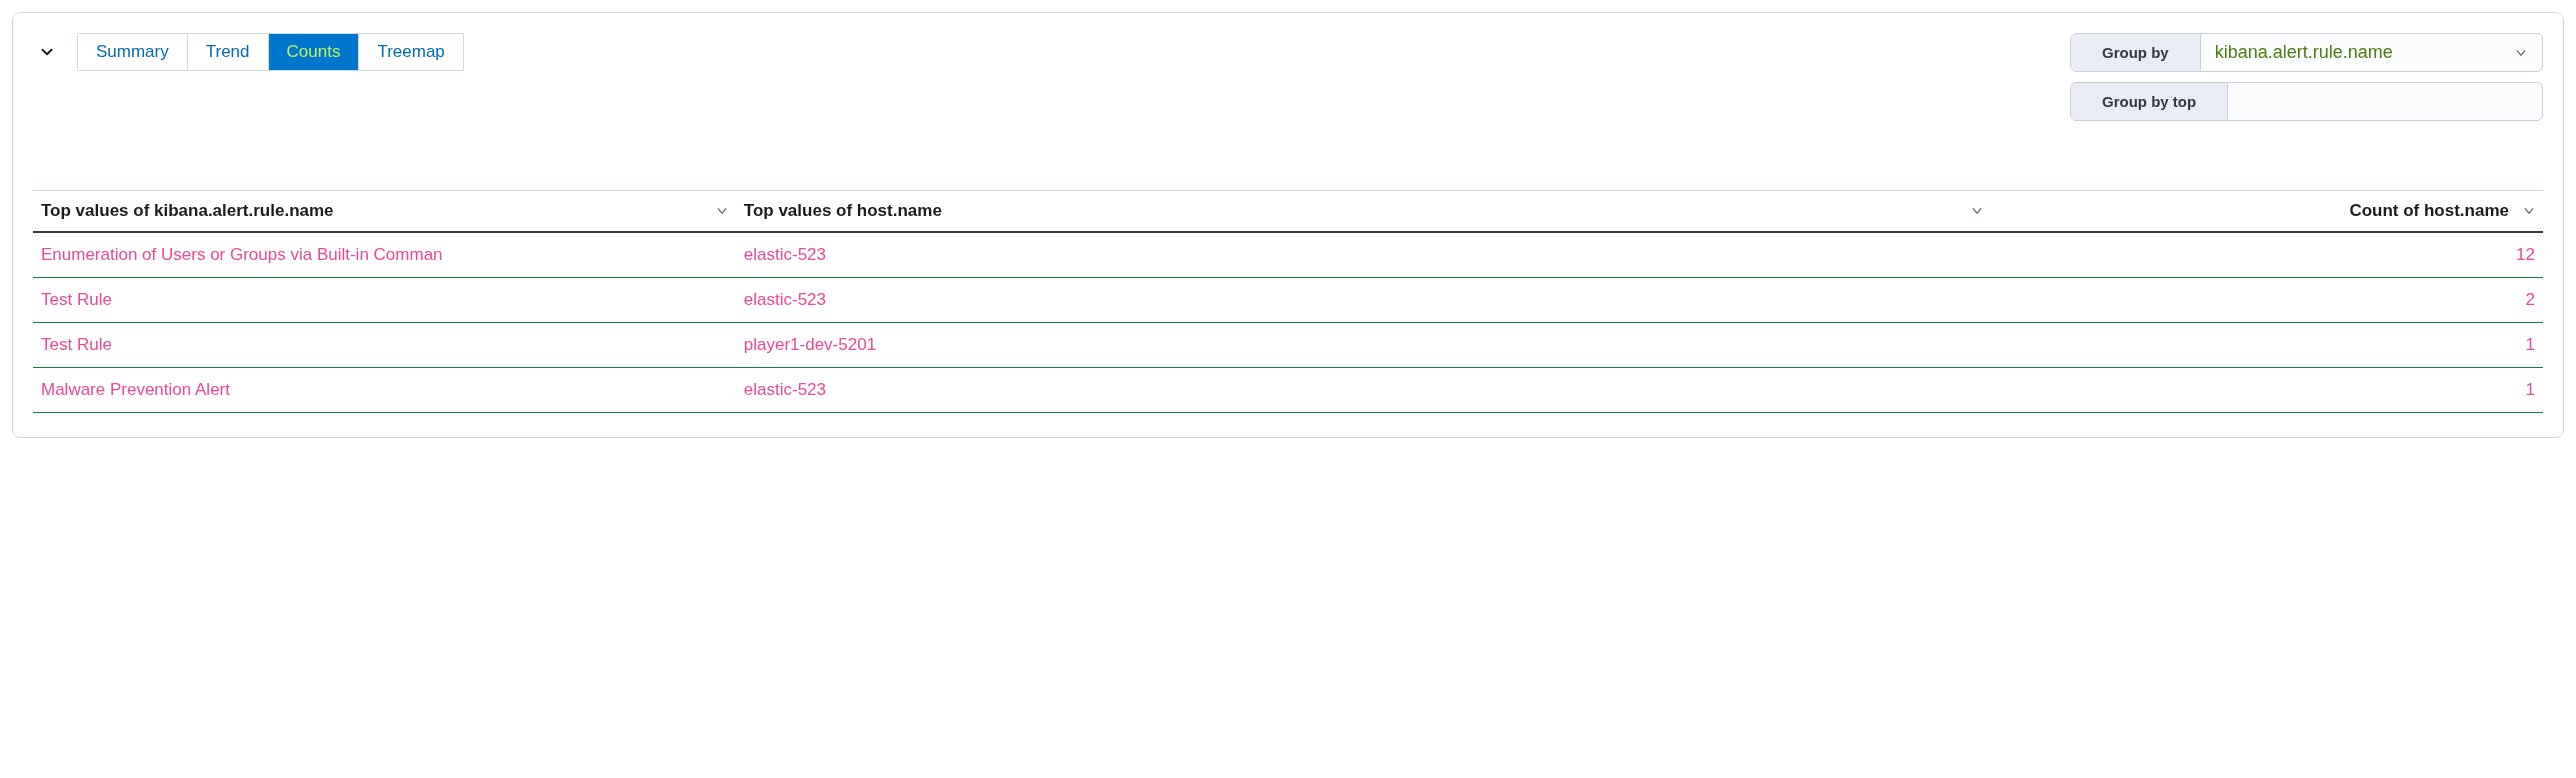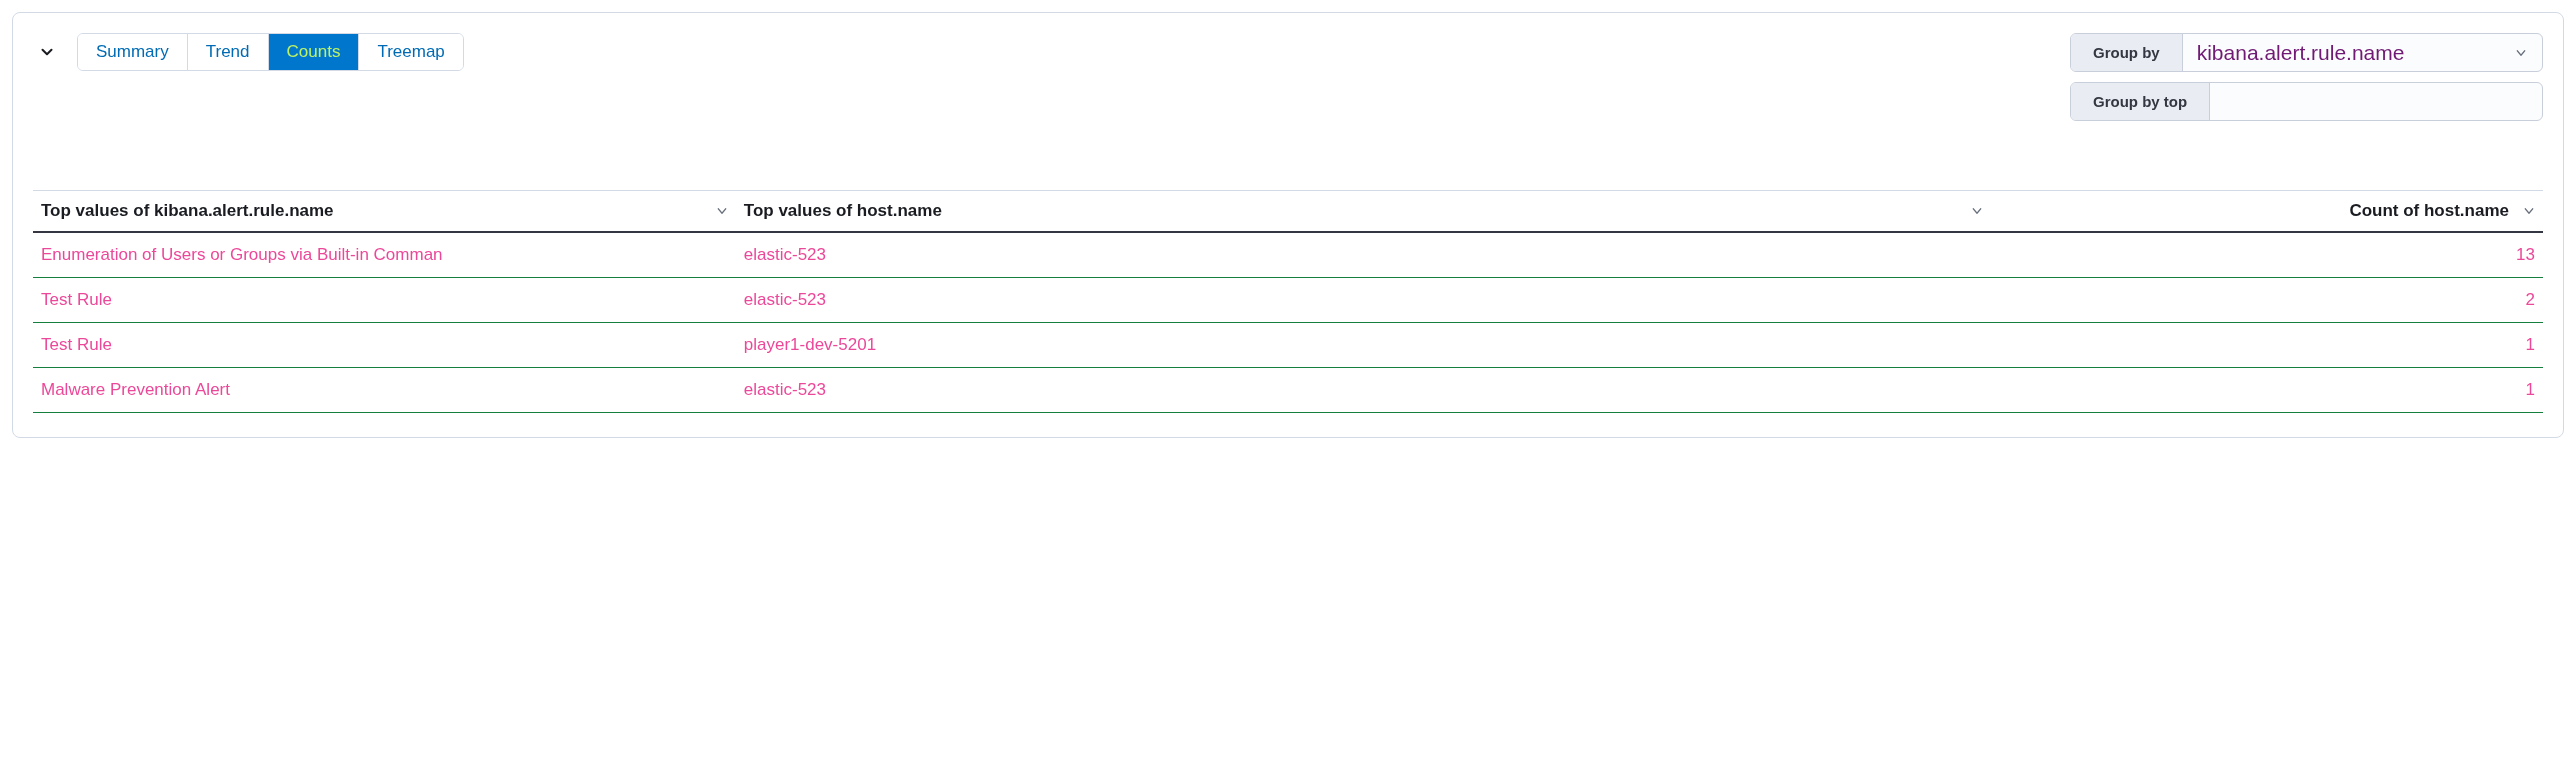--- a/index.html
+++ b/index.html
@@ -36,21 +36,21 @@
       height: 28px;
       display: flex;
       align-items: center;
       justify-content: center;
       cursor: pointer;
       color: #1a1c21;
     }
     .tabs {
       display: flex;
       border: 1px solid #d3dae6;
-      border-radius: 6px;
+      border-radius: 1px;
       overflow: hidden;
     }
     .tab {
       padding: 8px 18px;
       font-size: 17px;
       font-weight: 500;
       color: #006bb4;
       background: #fff;
       cursor: pointer;
       border-right: 1px solid #d3dae6;
@@ -72,38 +72,38 @@
       display: flex;
       border: 1px solid #c9cfda;
       border-radius: 6px;
       overflow: hidden;
       background: #fbfcfd;
       height: 39px;
       align-items: stretch;
     }
     .group-label {
       background: #e9edf3;
-      padding: 0 22px;
+      padding: 0 31px;
       font-size: 15px;
       font-weight: 700;
       color: #343741;
       display: flex;
       align-items: center;
       border-right: 1px solid #c9cfda;
       white-space: nowrap;
     }
     .group-value {
       flex: 1;
       padding: 0 14px;
       display: flex;
       align-items: center;
       justify-content: space-between;
       cursor: pointer;
-      font-size: 21px;
-      color: #701a75;
+      font-size: 18px;
+      color: #4d7c0f;
     }
     .group-value-text {
       flex: 1;
     }
     .chevron-down-lg {
       width: 14px;
       height: 14px;
       display: inline-flex;
       align-items: center;
       justify-content: center;
@@ -231,21 +231,21 @@
                 </svg>
             </span>
           </div>
         </th>
       </tr>
     </thead>
     <tbody>
       <tr>
         <td>Enumeration of Users or Groups via Built-in Comman</td>
         <td>elastic-523</td>
-        <td class="right">13</td>
+        <td class="right">12</td>
       </tr>
       <tr>
         <td>Test Rule</td>
         <td>elastic-523</td>
         <td class="right">2</td>
       </tr>
       <tr>
         <td>Test Rule</td>
         <td>player1-dev-5201</td>
         <td class="right">1</td>

